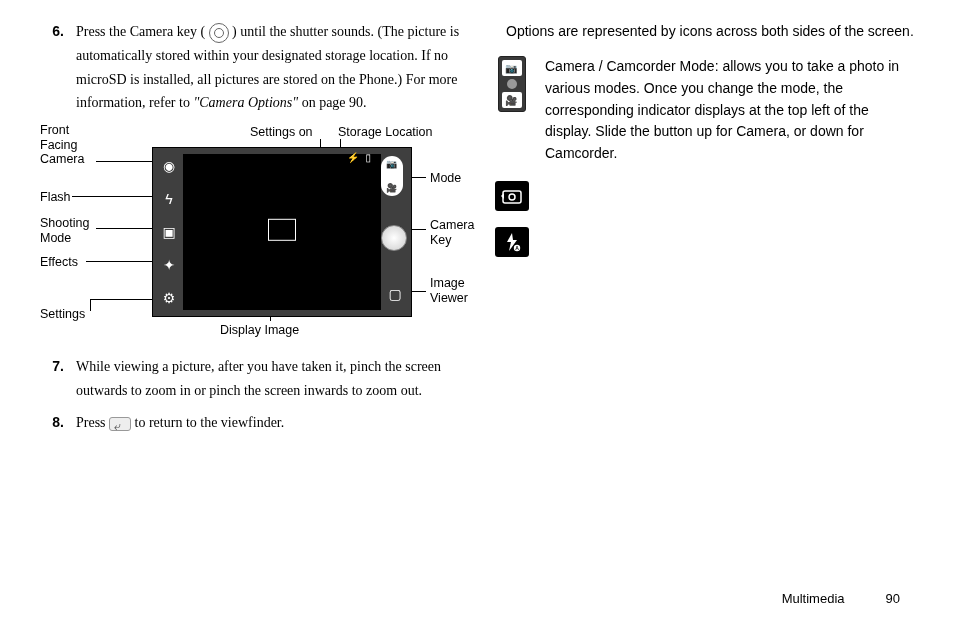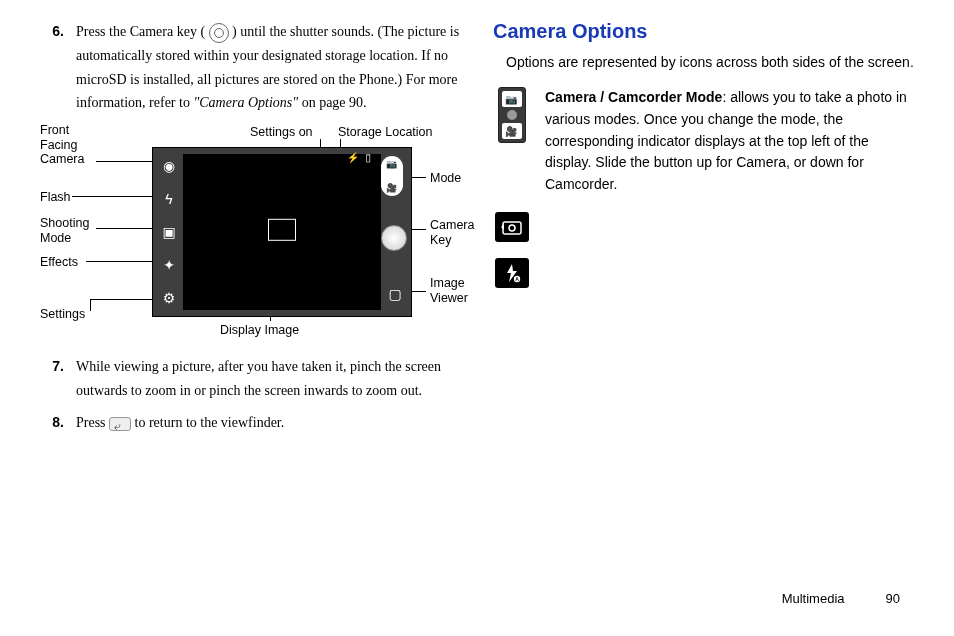--- a/index.html
+++ b/index.html
@@ -204,21 +204,21 @@
     .simple-icon {
       width: 34px; height: 30px;
       background: #000;
       border-radius: 3px;
       color: #fff;
       display: flex;
       align-items: center;
       justify-content: center;
       font-size: 16px;
     }
-    .option-text b { font-weight: bold; text-align: center; }
+    .option-text b { font-weight: normal; text-align: center; }
     .footer {
       position: absolute;
       right: 54px;
       bottom: 30px;
       font-size: 13px;
       display: flex;
       gap: 41px;
     }
   </style>
 </head>
@@ -307,21 +307,20 @@
       <div class="step-text">
         <span>Press </span>
         <span class="back-icon"></span>
         <span> to return to the viewfinder.</span>
       </div>
     </div>
 
   </div>
 
   <div class="col">
-    <h2 class="section-heading">Camera Options</h2>
     <p class="intro">Options are represented by icons across both sides of the screen.</p>
 
     <div class="option-row">
       <div class="option-icon">
         <div class="mode-toggle-icon">
           <div class="sq">📷</div>
           <div class="dot"></div>
           <div class="sq">🎥</div>
         </div>
       </div>

